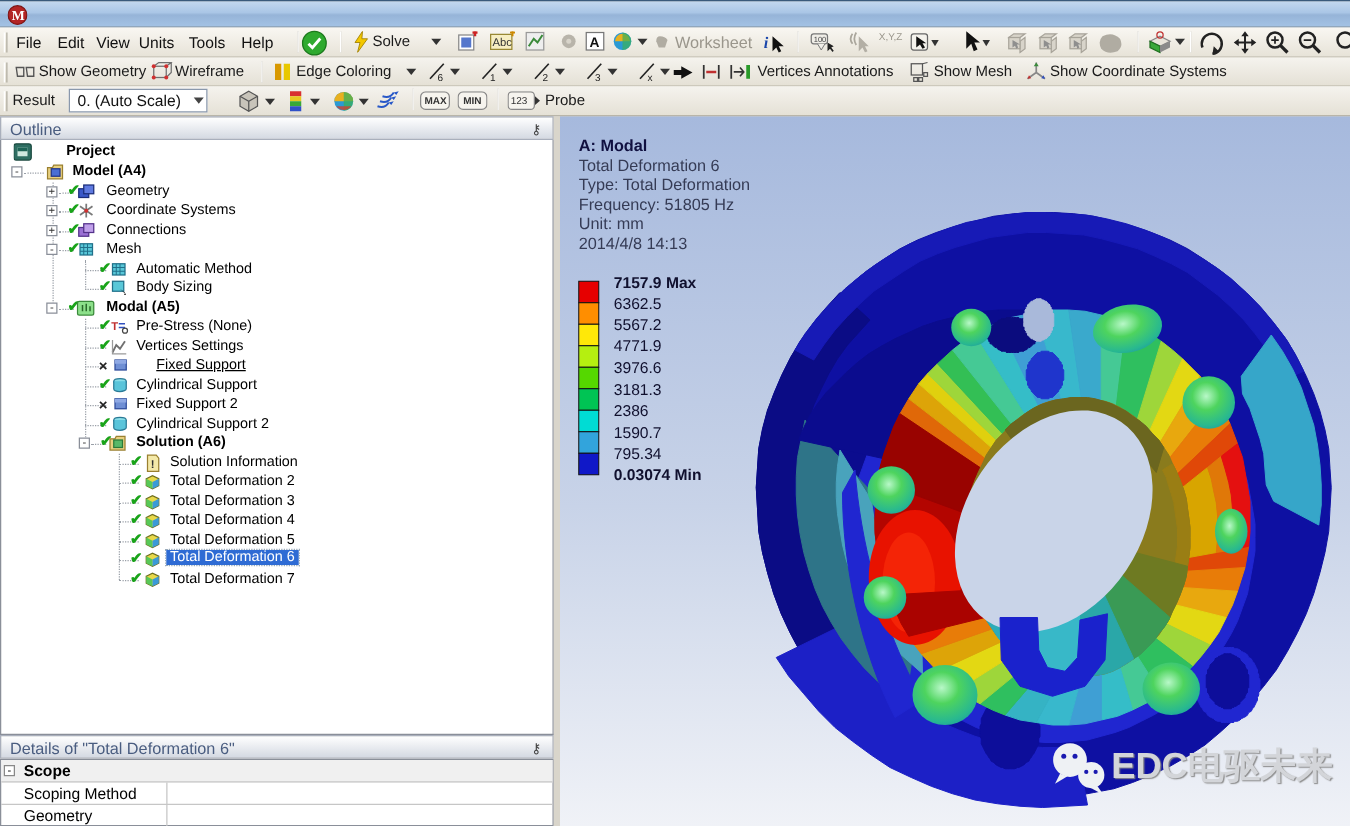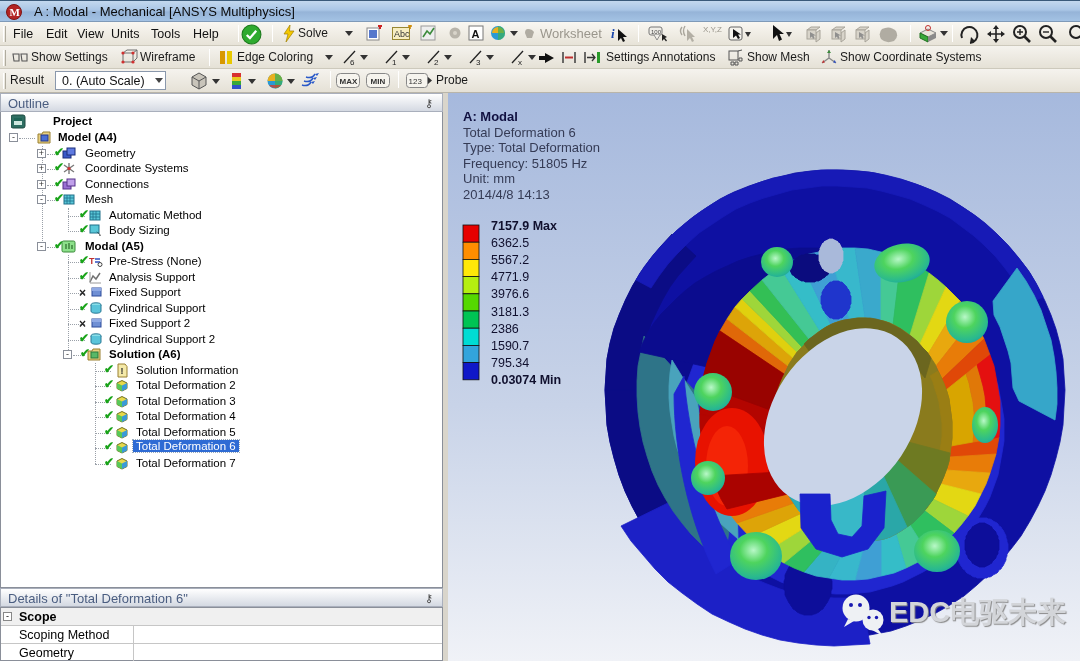--- a/index.html
+++ b/index.html
@@ -40,21 +40,20 @@
 #viewport { position:absolute; left:448px; top:93px; width:632px; height:568px; }
 </style></head>
 <body>
 <div id="win">
 
 <div id="titlebar">
   <svg style="position:absolute;left:6px;top:3px" width="16" height="16" viewBox="0 0 16 16">
     <circle cx="8" cy="8" r="7.5" fill="#b32424" stroke="#7d1515"></circle>
     <text x="3.4" y="12" font-size="11" font-weight="bold" fill="#fff" font-family="Liberation Serif">M</text>
   </svg>
-  <div class="ttl">A : Modal - Mechanical [ANSYS Multiphysics]</div>
 </div>
 
 <div id="menubar">
   <div class="grip" style="left:3px"></div>
   <div class="mi" style="left:13px">File</div>
   <div class="mi" style="left:46px">Edit</div>
   <div class="mi" style="left:77px">View</div>
   <div class="mi" style="left:111px">Units</div>
   <div class="mi" style="left:151px">Tools</div>
   <div class="mi" style="left:193px">Help</div>
@@ -175,21 +174,21 @@
     <path d="M12.5,12.5 L18,18" stroke="#222" stroke-width="2.6"></path>
   </svg>
   </g>
 </div>
 
 <div id="tb2">
   <div class="grip" style="left:3px"></div>
   <svg style="position:absolute;left:12px;top:5px" width="16" height="13" viewBox="0 0 16 13">
     <path d="M1,3 h6 v7 h-5 Z M9,3 h6 v7 h-5 Z" fill="none" stroke="#555" stroke-width="1.1"></path>
   </svg>
-  <div class="tbt" style="left:31px">Show Settings</div>
+  <div class="tbt" style="left:31px">Show Geometry</div>
   <svg style="position:absolute;left:120px;top:3px" width="18" height="17" viewBox="0 0 18 17">
     <rect x="3" y="4" width="10" height="9" fill="none" stroke="#6f6f6f"></rect>
     <path d="M3,4 L7,1 L17,1 L13,4 M13,13 L17,9 L17,1" fill="none" stroke="#6f6f6f"></path>
     <circle cx="3" cy="4" r="1.6" fill="#d03030"></circle>
         <circle cx="13" cy="4" r="1.6" fill="#d03030"></circle>
     <circle cx="3" cy="13" r="1.6" fill="#d03030"></circle>
         <circle cx="13" cy="13" r="1.6" fill="#d03030"></circle>
   </svg>
   <div class="tbt" style="left:140px">Wireframe</div>
   <div class="sep" style="left:209px"></div>
@@ -231,21 +230,21 @@
       </svg>
   <svg style="position:absolute;left:561px;top:4px" width="16" height="15" viewBox="0 0 16 15">
     <path d="M2,2 v11 M14,2 v11" stroke="#333" stroke-width="1.4"></path>
         <path d="M4,7.5 h8" stroke="#c03030" stroke-width="2"></path>
   </svg>
   <svg style="position:absolute;left:583px;top:4px" width="18" height="15" viewBox="0 0 18 15">
     <path d="M2,2 v11" stroke="#333" stroke-width="1.4"></path>
         <path d="M4,7.5 h8 M9,4 l3,3.5 l-3,3.5" stroke="#333" stroke-width="1.3" fill="none"></path>
     <rect x="14" y="2" width="3" height="11" fill="#2a9a2a"></rect>
   </svg>
-  <div class="tbt" style="left:606px">Settings Annotations</div>
+  <div class="tbt" style="left:606px">Vertices Annotations</div>
   <svg style="position:absolute;left:727px;top:3px" width="18" height="18" viewBox="0 0 18 18">
     <rect x="2" y="2" width="9" height="9" fill="none" stroke="#555"></rect>
     <path d="M4,13 h3 v3 h-3 Z M8,13 h3 v3 h-3 Z M12,9 h3 v3 h-3 Z" fill="none" stroke="#555"></path>
     <path d="M11,2 l4,-1" stroke="#555"></path>
   </svg>
   <div class="tbt" style="left:747px">Show Mesh</div>
   <svg style="position:absolute;left:820px;top:3px" width="18" height="18" viewBox="0 0 18 18">
     <path d="M9,9 L9,1 M9,9 L2,14 M9,9 L16,14" stroke="#888" stroke-width="1.4"></path>
     <path d="M9,1 l-2,3 h4 Z" fill="#3a8a3a"></path>
         <path d="M2,14 l3,-0.5 l-1.8,-2.4 Z" fill="#c03030"></path>
@@ -394,27 +393,27 @@
           <text x="1" y="10" font-size="9" font-weight="bold" fill="#c03030" font-family="Liberation Sans">T</text>
           <path d="M7,5 h5 M7,8 h5" stroke="#3050c0" stroke-width="1.3"></path>
           <circle cx="12" cy="10.5" r="2" fill="none" stroke="#444"></circle>
         </svg>
 <div class="tl" style="left:108px;top:142px;">Pre-Stress (None)</div>
 <div class="chk" style="left:78px;top:157px">✔</div>
 <svg class="ticn" style="left:87px;top:158px" width="15" height="15" viewBox="0 0 15 15">
           <path d="M2,12 L5,6 L8,9 L12,3" stroke="#707070" stroke-width="1.5" fill="none"></path>
           <path d="M2,2 v11 h11" stroke="#9a9a9a" stroke-width="1" fill="none"></path>
         </svg>
-<div class="tl" style="left:108px;top:158px;">Analysis Support</div>
+<div class="tl" style="left:108px;top:158px;">Vertices Settings</div>
 <div class="xmk" style="left:78px;top:174px">×</div>
 <svg class="ticn" style="left:87px;top:173px" width="15" height="15" viewBox="0 0 15 15">
           <rect x="4" y="3" width="9" height="8" fill="#6f8fd4" stroke="#2c4a9a"></rect>
           <rect x="4" y="3" width="9" height="3" fill="#8fa9e4"></rect>
         </svg>
-<div class="tl" style="left:108px;top:173px;">Fixed Support</div>
+<div class="tl" style="left:124px;top:173px;text-decoration:underline;">Fixed Support</div>
 <div class="chk" style="left:78px;top:188px">✔</div>
 <svg class="ticn" style="left:87px;top:189px" width="15" height="15" viewBox="0 0 15 15">
           <ellipse cx="8" cy="4" rx="5" ry="2.2" fill="#8adee8" stroke="#2a7a96"></ellipse>
           <path d="M3,4 v6 a5,2.2 0 0 0 10,0 v-6" fill="#5ac4da" stroke="#2a7a96"></path>
         </svg>
 <div class="tl" style="left:108px;top:189px;">Cylindrical Support</div>
 <div class="xmk" style="left:78px;top:205px">×</div>
 <svg class="ticn" style="left:87px;top:204px" width="15" height="15" viewBox="0 0 15 15">
           <rect x="4" y="3" width="9" height="8" fill="#6f8fd4" stroke="#2c4a9a"></rect>
           <rect x="4" y="3" width="9" height="3" fill="#8fa9e4"></rect>

